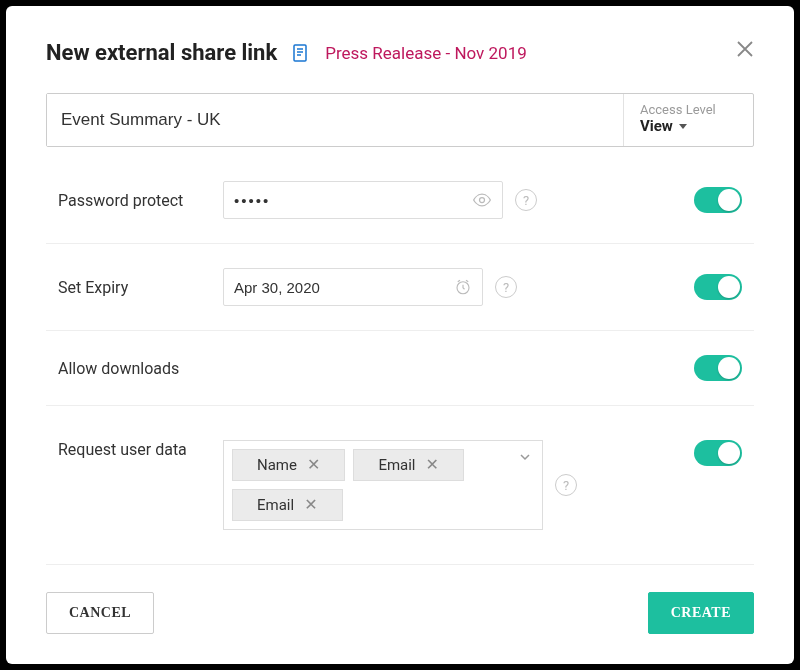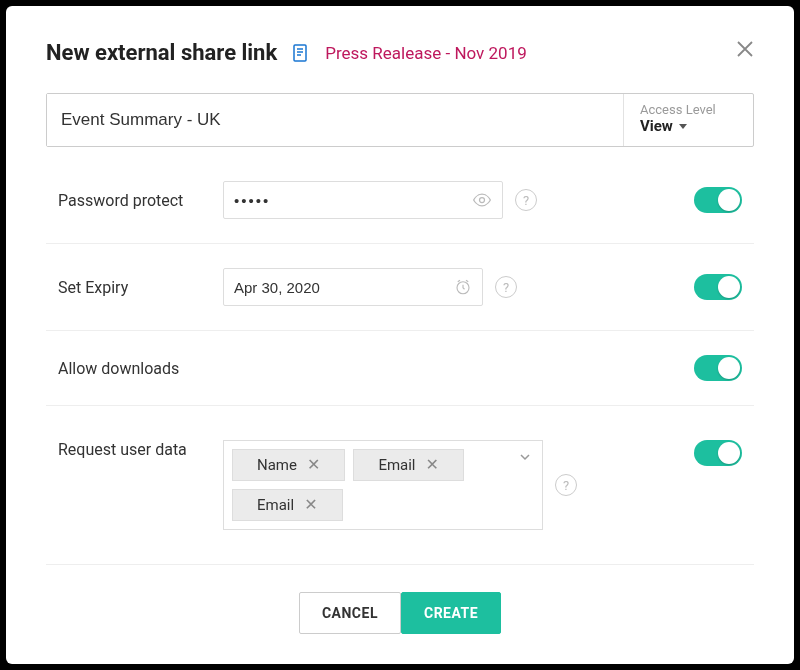--- a/index.html
+++ b/index.html
@@ -100,21 +100,21 @@
     display:flex; flex-wrap:wrap; gap:8px; position:relative;
   }
   .tag-box .chev { position:absolute; top:8px; right:10px; color:#999; }
   .tag {
     background:#ebebeb; border:1px solid #ddd; padding:6px 24px;
     display:flex; align-items:center; gap:10px; font-size:15px; color:#333;
   }
   .tag .x { color:#888; cursor:pointer; font-size:16px; line-height:1; }
 
   .footer {
-    display:flex; justify-content:center; padding-top:22px;
+    display:flex; justify-content:space-between; padding-top:22px;font-family:Liberation Serif, serif;
   }
   .btn {
     height:42px; padding:0 22px; font-size:14px; font-weight:700;
     letter-spacing:.5px; border-radius:2px; cursor:pointer;
     display:flex; align-items:center;
   }
   .btn-cancel { background:#fff; border:1px solid #ccc; color:#333; }
   .btn-create { background:#1dbf9f; border:1px solid #1dbf9f; color:#fff; }
 </style>
 </head>

